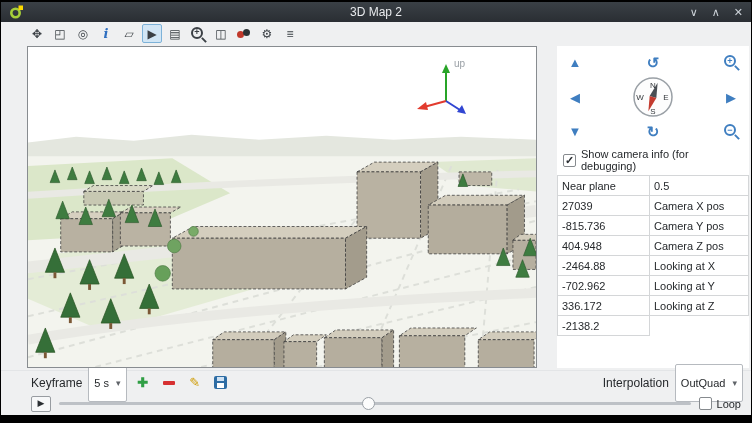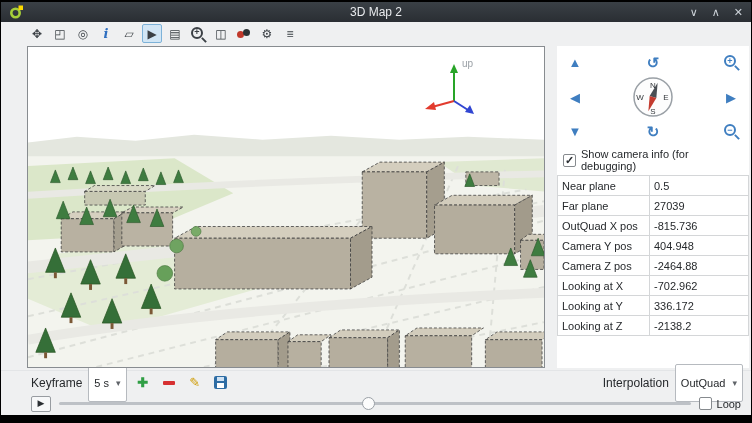--- a/index.html
+++ b/index.html
@@ -31,21 +31,21 @@
   .dots::before { content: ""; position: absolute; left: 0; top: 3px; width: 7px; height: 7px; border-radius: 50%; background: #c0392b; }
   .dots::after { content: ""; position: absolute; right: 1px; top: 1px; width: 7px; height: 7px; border-radius: 50%; background: #2d3436; }
   
   .mag { position: relative; width: 14px; height: 14px; }
   .mag .lens { position: absolute; left: 0; top: 0; width: 12px; height: 12px; border: 2px solid #3f7ec0; border-radius: 50%;
     display: flex; align-items: center; justify-content: center; font-size: 9px; font-weight: bold; color: #3f7ec0; line-height: 1; }
   .mag::after { content: ""; position: absolute; width: 6px; height: 2px; background: #3f7ec0; right: -2px; bottom: 0; transform: rotate(45deg); }
   .mag.dark .lens { border-color: #3b4045; color: #3b4045; }
   .mag.dark::after { background: #3b4045; }
   
-  .main { flex: 1; min-height: 0; display: flex; gap: 12px; padding: 1px 2px 2px 26px; }
+  .main { flex: 1; min-height: 0; display: flex; gap: 20px; padding: 1px 2px 2px 26px; }
   .viewport { flex: 1; position: relative; background: #fff; border: 1px solid #888c90; overflow: hidden; }
   .scene { position: absolute; inset: 0; width: 100%; height: 100%; }
   .gizmo { position: absolute; top: 8px; right: 52px; }
   
   .panel { width: 192px; flex: 0 0 auto; background: #fff; display: flex; flex-direction: column; }
   .nav { height: 100px; flex: 0 0 auto; display: grid; grid-template-columns: 36px 1fr 36px;
     grid-template-rows: 28px 42px 26px; align-items: center; justify-items: center; padding-top: 2px; }
   .nav-tri { color: #3f7ec0; font-size: 13px; line-height: 1; }
   .nav-rot { color: #3f7ec0; font-size: 15px; font-weight: bold; line-height: 1; }
   .checkrow { flex: 0 0 auto; display: flex; align-items: center; gap: 5px; font-size: 11px; color: #26292c; padding: 2px 4px 3px 6px; }
@@ -281,23 +281,22 @@
         </div>
 
         <div class="checkrow">
           <span class="checkbox">✓</span>
           <span>Show camera info (for debugging)</span>
         </div>
 
         <div class="table">
           <div class="cell">Near plane</div>
           <div class="cell">0.5</div>
-          <div class="cell">Far plane</div>
           <div class="cell">27039</div>
-          <div class="cell">OutQuad X pos</div>
+          <div class="cell">Camera X pos</div>
           <div class="cell">-815.736</div>
           <div class="cell">Camera Y pos</div>
           <div class="cell">404.948</div>
           <div class="cell">Camera Z pos</div>
           <div class="cell">-2464.88</div>
           <div class="cell">Looking at X</div>
           <div class="cell">-702.962</div>
           <div class="cell">Looking at Y</div>
           <div class="cell">336.172</div>
           <div class="cell">Looking at Z</div>

